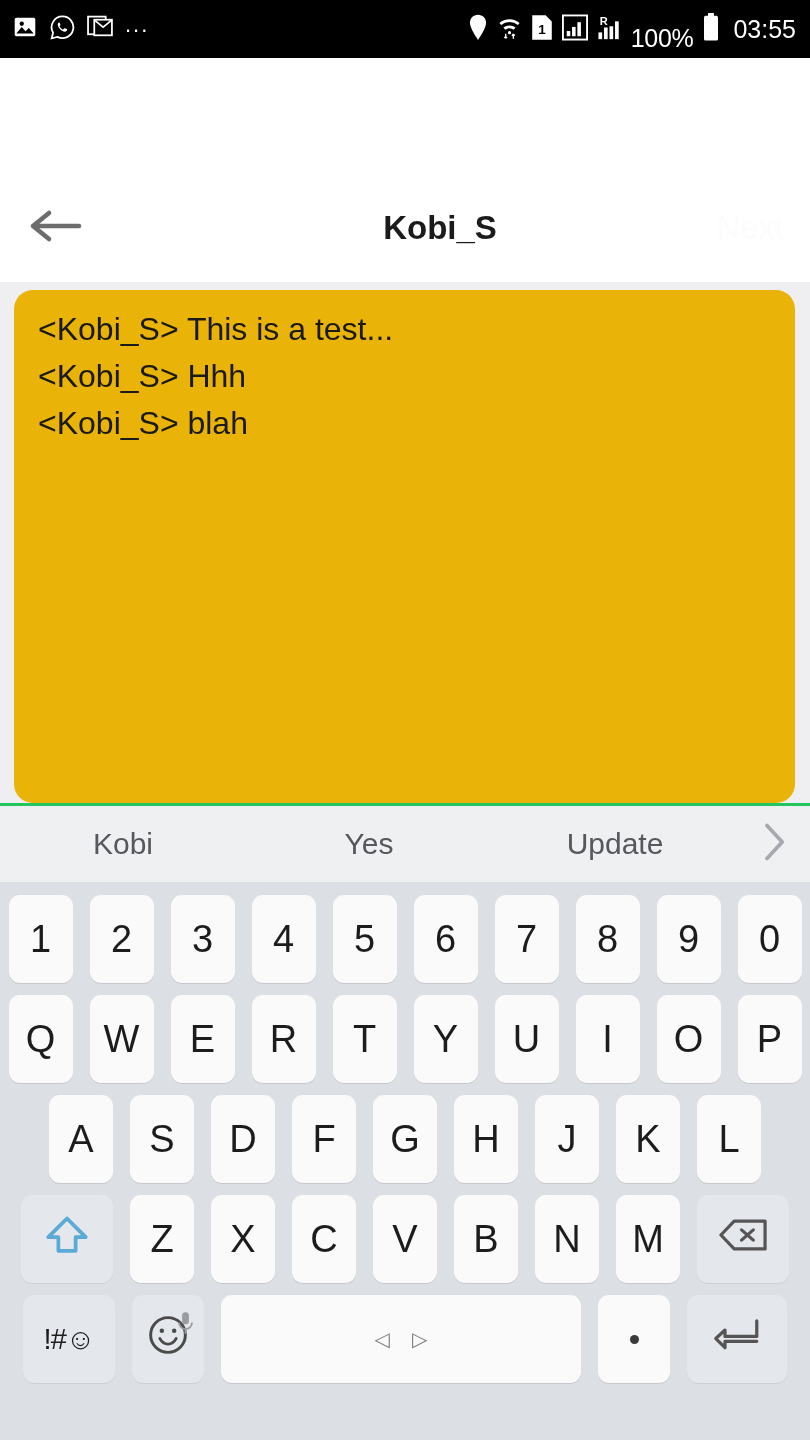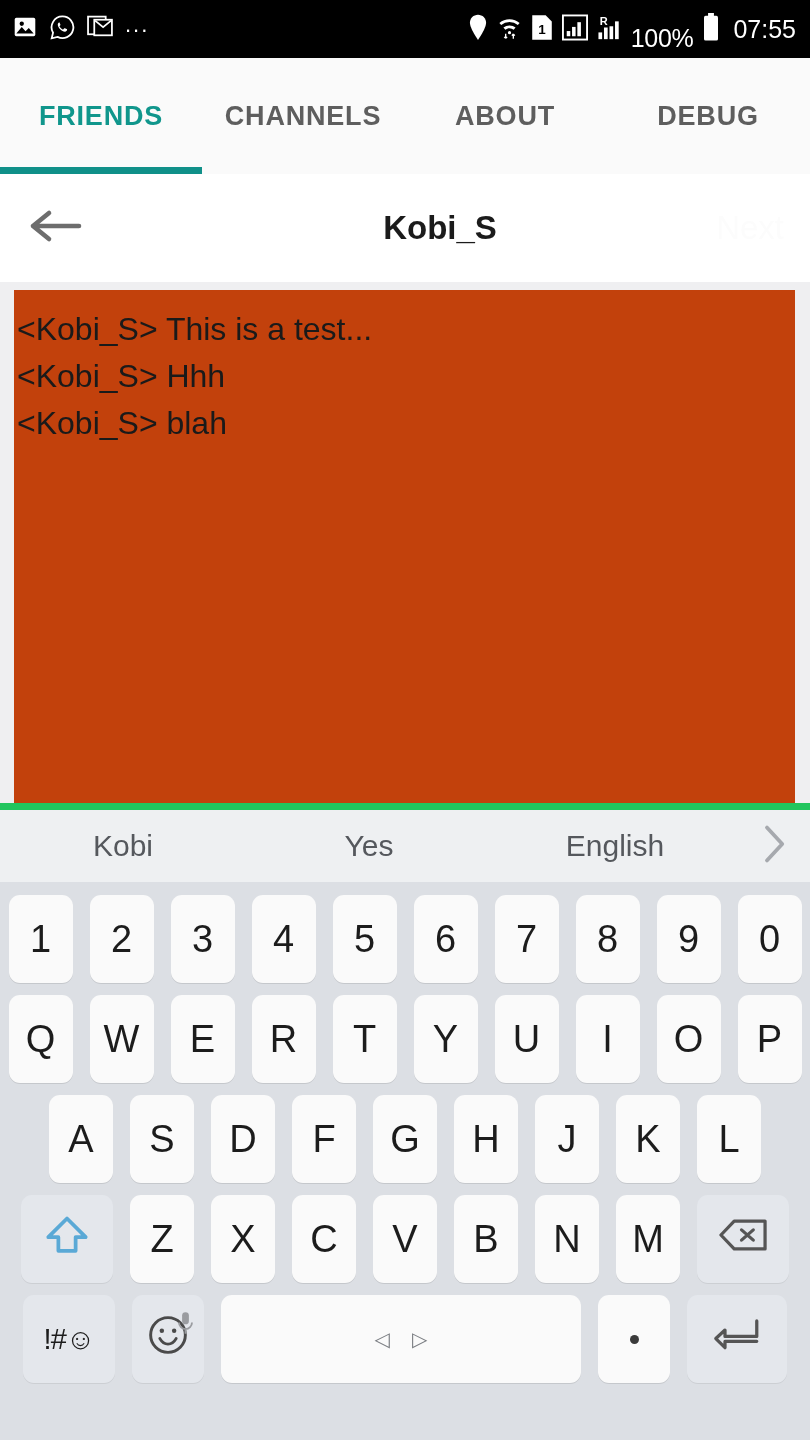--- a/index.html
+++ b/index.html
@@ -62,35 +62,36 @@
     font-size:33px; color:#fcfcfc; font-weight:400;
   }
 
   
   .log-wrap {
     position:absolute; left:0; top:282px; width:810px; height:521px;
     background:#efeff1;
     padding:8px 15px 0 14px;
   }
   .log {
-    width:100%; height:513px; background:#c2410c;
-    padding: 16px 0 0 3px;
+    width:100%; height:513px; background:#eab308;
+    padding: 16px 0 0 24px;
     overflow:hidden;
+    border-radius:19px;
   }
   .log-line {
     font-size:32px; line-height:47px; color:#1a1a1a; white-space:pre;
     letter-spacing:0px;
   }
 
   
   .suggest {
     position:absolute; left:0; top:803px; width:810px; height:79px;
     background:#eef0f2;
     display:flex; align-items:center;
-    border-top:7px solid #22c55e;
+    border-top:3px solid #22c55e;
   }
   .sug { flex:1; text-align:center; font-size:30px; color:#55585d; }
   .sug-arrow { width:72px; display:flex; align-items:center; justify-content:center; }
 
   
   .keyboard {
     position:absolute; left:0; top:882px; width:810px; height:558px;
     background:#dcdfe4;
     padding-top:7px;
   }
@@ -186,39 +187,24 @@
             <rect x="14.5" y="6" width="3" height="14.5" fill="#fff"></rect>
           </svg>
       </span>
       <span class="sb-pct">100%</span>
       <span class="sb-ic">
         <svg width="18" height="28" viewBox="0 0 14 24">
             <rect x="4.5" y="0" width="5" height="2.6" fill="#fff"></rect>
             <rect x="1" y="2.4" width="12" height="21.2" rx="1.4" fill="#fff"></rect>
           </svg>
       </span>
-      <span class="sb-time">07:55</span>
-    </div>
-  </div>
-
-  <div class="tabbar">
-    <div class="tab tab0 active">
-      <span>FRIENDS</span>
-      <span class="tab-underline"></span>
-    </div>
-    <div class="tab tab1">
-      <span>CHANNELS</span>
-    </div>
-    <div class="tab tab2">
-      <span>ABOUT</span>
-    </div>
-    <div class="tab tab3">
-      <span>DEBUG</span>
-    </div>
-  </div>
+      <span class="sb-time">03:55</span>
+    </div>
+  </div>
+
 
   <div class="header">
     <div class="back-btn">
       <span>
         <svg width="54" height="42" viewBox="0 0 54 42">
             <path d="M21 8L5 21l16 13M5 21h46" fill="none" stroke="#6d6d6d" stroke-width="4.6" stroke-linecap="round" stroke-linejoin="round"></path>
           </svg>
       </span>
     </div>
     <div class="hdr-title">Kobi_S</div>
@@ -229,21 +215,21 @@
     <div class="log">
       <div class="log-line">&lt;Kobi_S&gt; This is a test...</div>
       <div class="log-line">&lt;Kobi_S&gt; Hhh</div>
       <div class="log-line">&lt;Kobi_S&gt; blah</div>
     </div>
   </div>
 
   <div class="suggest">
     <div class="sug">Kobi</div>
     <div class="sug">Yes</div>
-    <div class="sug">English</div>
+    <div class="sug">Update</div>
     <div class="sug-arrow">
       <span>
         <svg width="26" height="40" viewBox="0 0 20 34">
             <path d="M4 3l13 14L4 31" fill="none" stroke="#a6a9ae" stroke-width="3.2" stroke-linecap="round" stroke-linejoin="round"></path>
           </svg>
       </span>
     </div>
   </div>
 
   <div class="keyboard">

